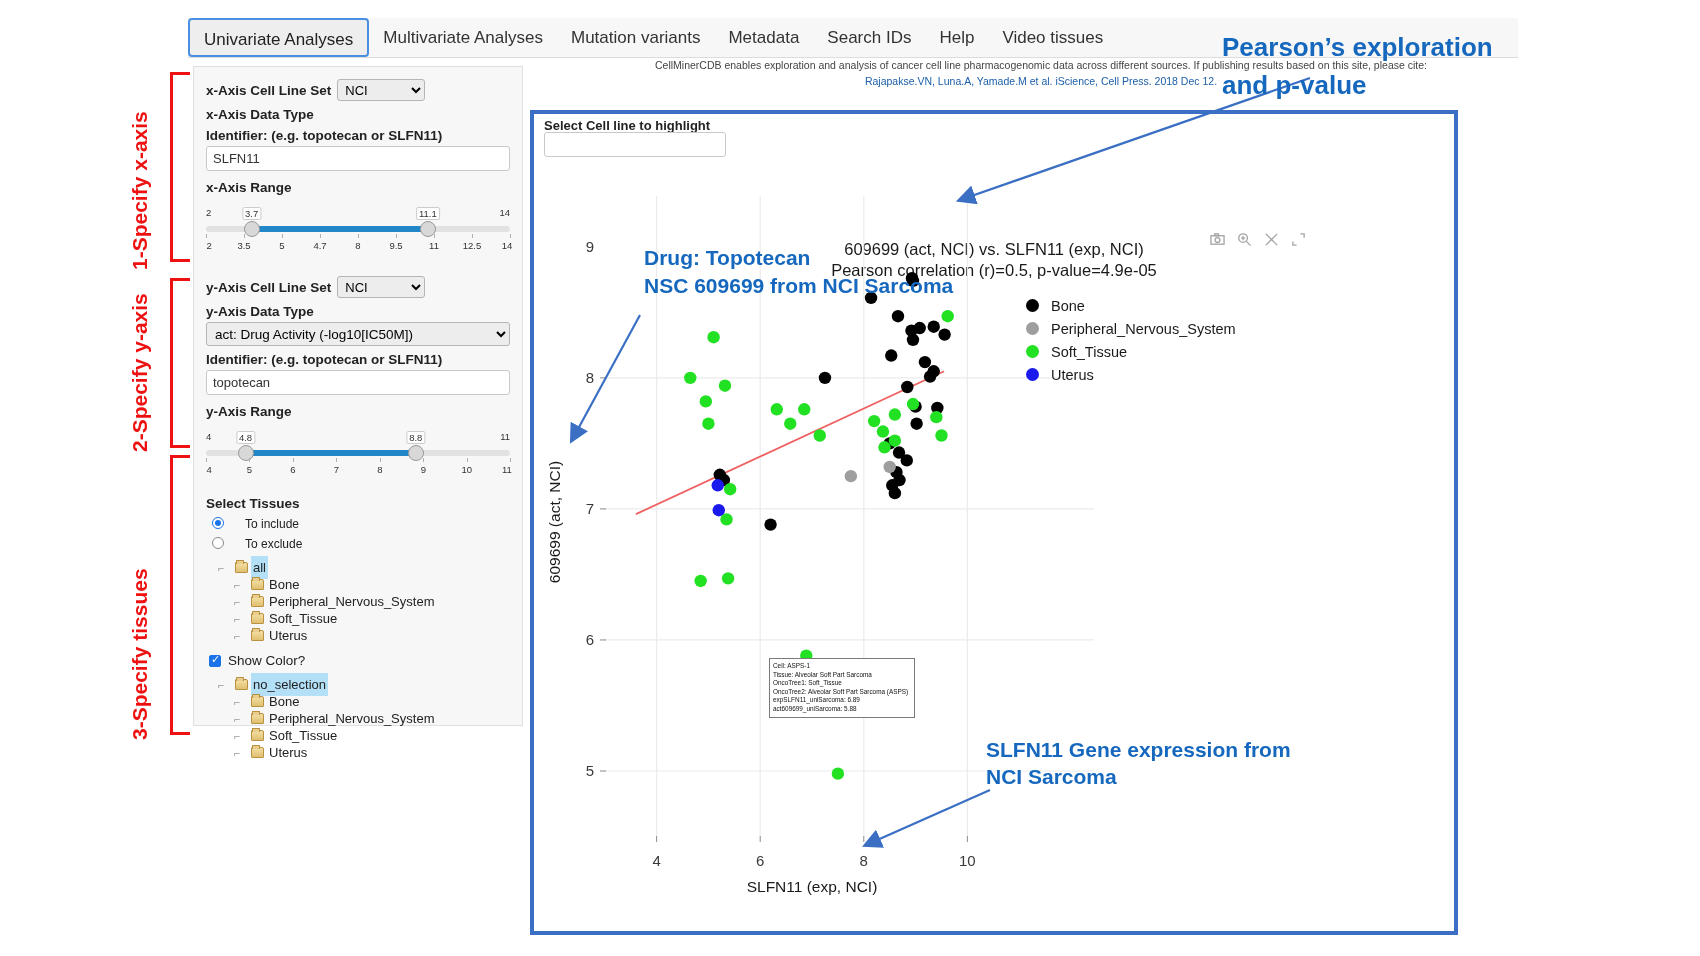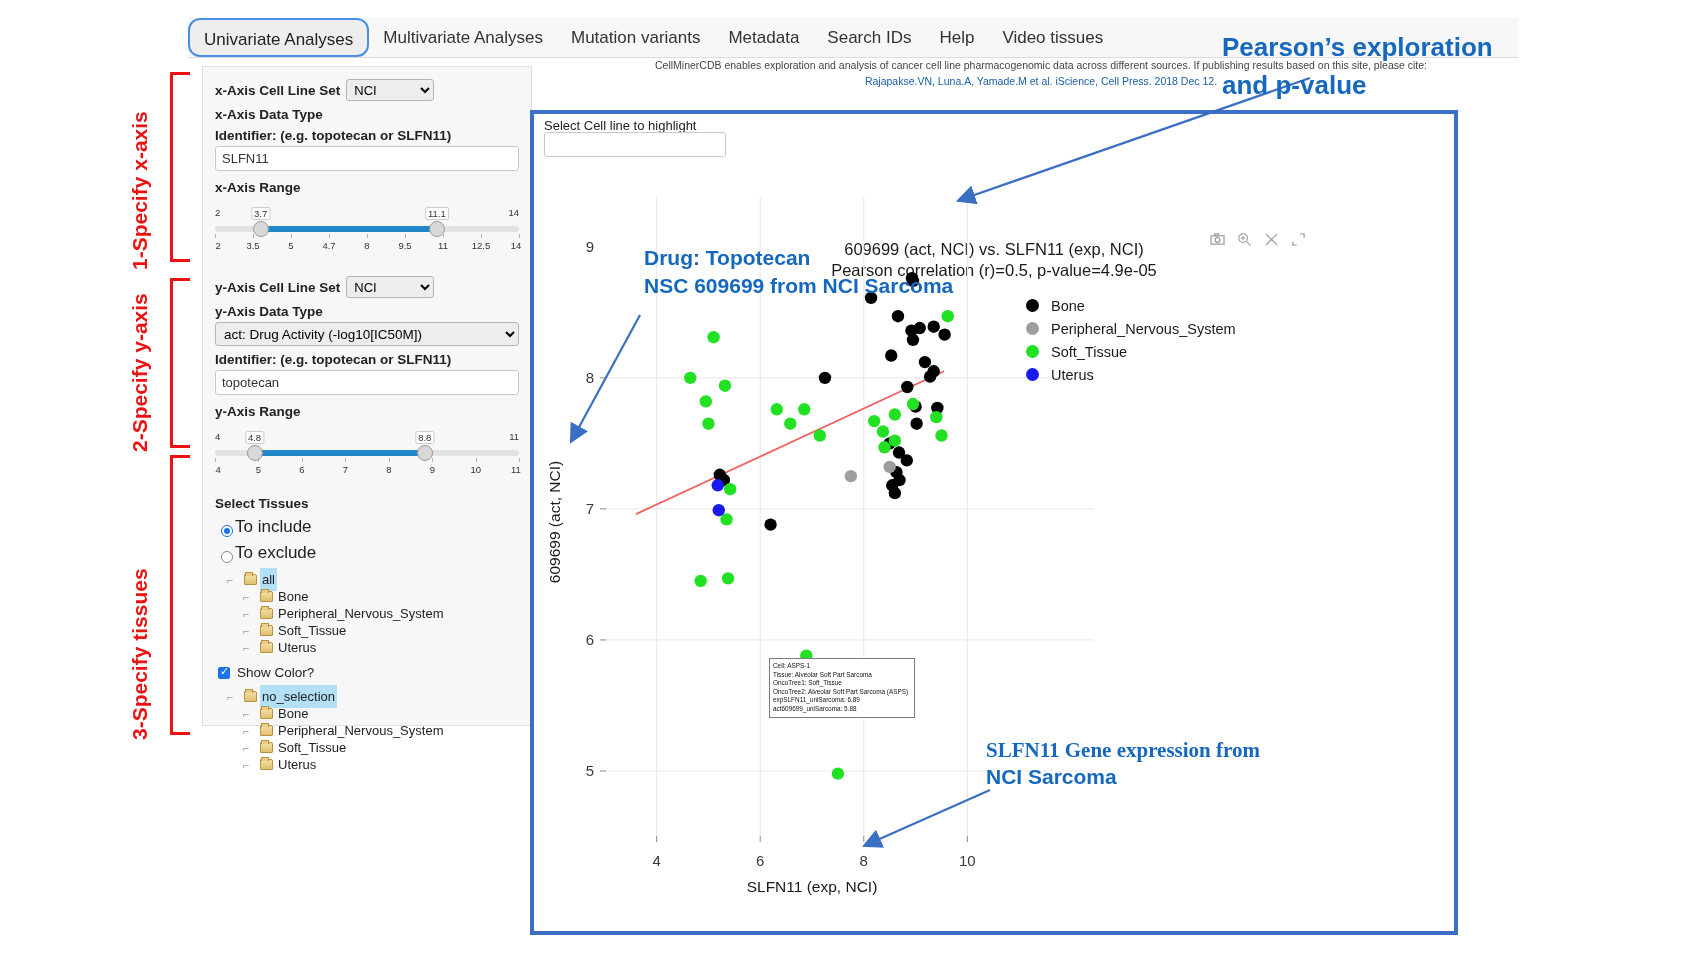--- a/index.html
+++ b/index.html
@@ -19,27 +19,27 @@
     display:flex; align-items:stretch;
   }
   .nav-tab {
     padding:7px 14px 6px 14px;
     font-size:17px; color:#333; line-height:26px;
     cursor:pointer; white-space:nowrap;
   }
   .nav-tab.active {
     background:#eeeeee;
     border:2px solid #4a90e2;
-    border-radius:12px;
+    border-radius:4px;
     color:#222;
   }
 
   
   #sidebar {
-    position:absolute; left:202px; top:66px; width:330px; height:660px;
+    position:absolute; left:193px; top:66px; width:330px; height:660px;
     background:#f7f7f7; border:1px solid #e0e0e0;
     padding:10px 12px;
     font-size:13px; color:#222;
   }
   .ctl-label { font-weight:bold; font-size:13.5px; margin:6px 0 3px 0; display:block; }
   .inline-row { display:flex; align-items:center; gap:6px; margin:2px 0 2px 0; }
   select.mini {
     font-family:"Liberation Sans", sans-serif;
     font-size:13px; height:22px; width:88px;
     background:#ededed; border:1px solid #b5b5b5; border-radius:3px;
@@ -75,21 +75,21 @@
     position:absolute; top:13px; width:16px; height:16px; border-radius:50%;
     background:#d8d8d8; border:1px solid #9a9a9a; transform:translateX(-50%);
   }
   .slider-ticks { position:absolute; top:26px; left:0; right:0; height:20px; }
   .slider-tick { position:absolute; top:0; width:1px; height:4px; background:#b0b0b0; }
   .slider-ticklbl {
     position:absolute; top:6px; font-size:9.5px; color:#333; transform:translateX(-50%);
   }
 
   
-  .radio-row { display:flex; align-items:flex-end; gap:2px; margin:6px 0 0 6px; font-size:17px; }
+  .radio-row { display:flex; align-items:flex-start; gap:21px; margin:6px 0 0 6px; font-size:12px; }
   .radio {
     width:12px; height:12px; border-radius:50%; border:1px solid #8a8a8a; background:#fff;
     display:inline-block; position:relative; flex:none;
   }
   .radio.on { border-color:#1a73e8; }
   .radio.on:after {
     content:""; position:absolute; left:2px; top:2px; width:6px; height:6px;
     border-radius:50%; background:#1a73e8;
   }
   .cb-row { display:flex; align-items:center; gap:7px; margin:9px 0 0 3px; font-size:13.5px; }
@@ -131,21 +131,21 @@
     border-bottom:1px solid #e3e3e3; width:986px;
   }
   .sub-tab { font-size:13.5px; color:#1b5fa8; padding:4px 14px; cursor:pointer; white-space:nowrap; }
   .sub-tab.active { color:#333; border:3px solid #e8251f; border-radius:2px; padding:2px 12px; }
 
   #plotbox {
     position:absolute; left:0px; top:58px; width:928px; height:825px;
     border:4px solid #3b6fc4; background:#fff;
   }
   #highlight-label {
-    position:absolute; left:10px; top:4px; font-size:13px; font-weight:normal; color:#222;
+    position:absolute; left:10px; top:4px; font-size:13px; font-weight:bold; color:#222;
   }
   #highlight-input {
     position:absolute; left:10px; top:18px; width:182px; height:25px;
     background:#fff; border:1px solid #c9c9c9; border-radius:3px;
   }
 
   
   #modebar { position:absolute; right:148px; top:118px; display:flex; gap:12px; opacity:.55; }
   #modebar svg { width:15px; height:15px; fill:none; stroke:#5a5a5a; stroke-width:1.4; }
 
@@ -546,14 +546,14 @@
 <div class="bracket" style="left:170px; top:455px; width:20px; height:280px;"></div>
 
 <div class="ann-red" style="left:128px; top:270px; transform:rotate(-90deg);">1-Specify x-axis</div>
 <div class="ann-red" style="left:128px; top:452px; transform:rotate(-90deg);">2-Specify y-axis</div>
 <div class="ann-red" style="left:128px; top:740px; transform:rotate(-90deg);">3-Specify tissues</div>
 
 <div class="ann-blue" style="left:1222px; top:32px; font-size:26px;">Pearson’s exploration</div>
 <div class="ann-blue" style="left:1222px; top:70px; font-size:26px;">and p-value</div>
 <div class="ann-blue" style="left:644px; top:246px; font-size:21px;">Drug: Topotecan</div>
 <div class="ann-blue" style="left:644px; top:274px; font-size:21px;">NSC 609699 from NCI Sarcoma</div>
-<div class="ann-blue" style="left:986px; top:738px; font-size:21px;font-family:Liberation Serif, serif;">SLFN11 Gene expression from</div>
+<div class="ann-blue" style="left:986px; top:738px; font-size:21px;">SLFN11 Gene expression from</div>
 <div class="ann-blue" style="left:986px; top:765px; font-size:21px;">NCI Sarcoma</div>
 
 </body></html>

